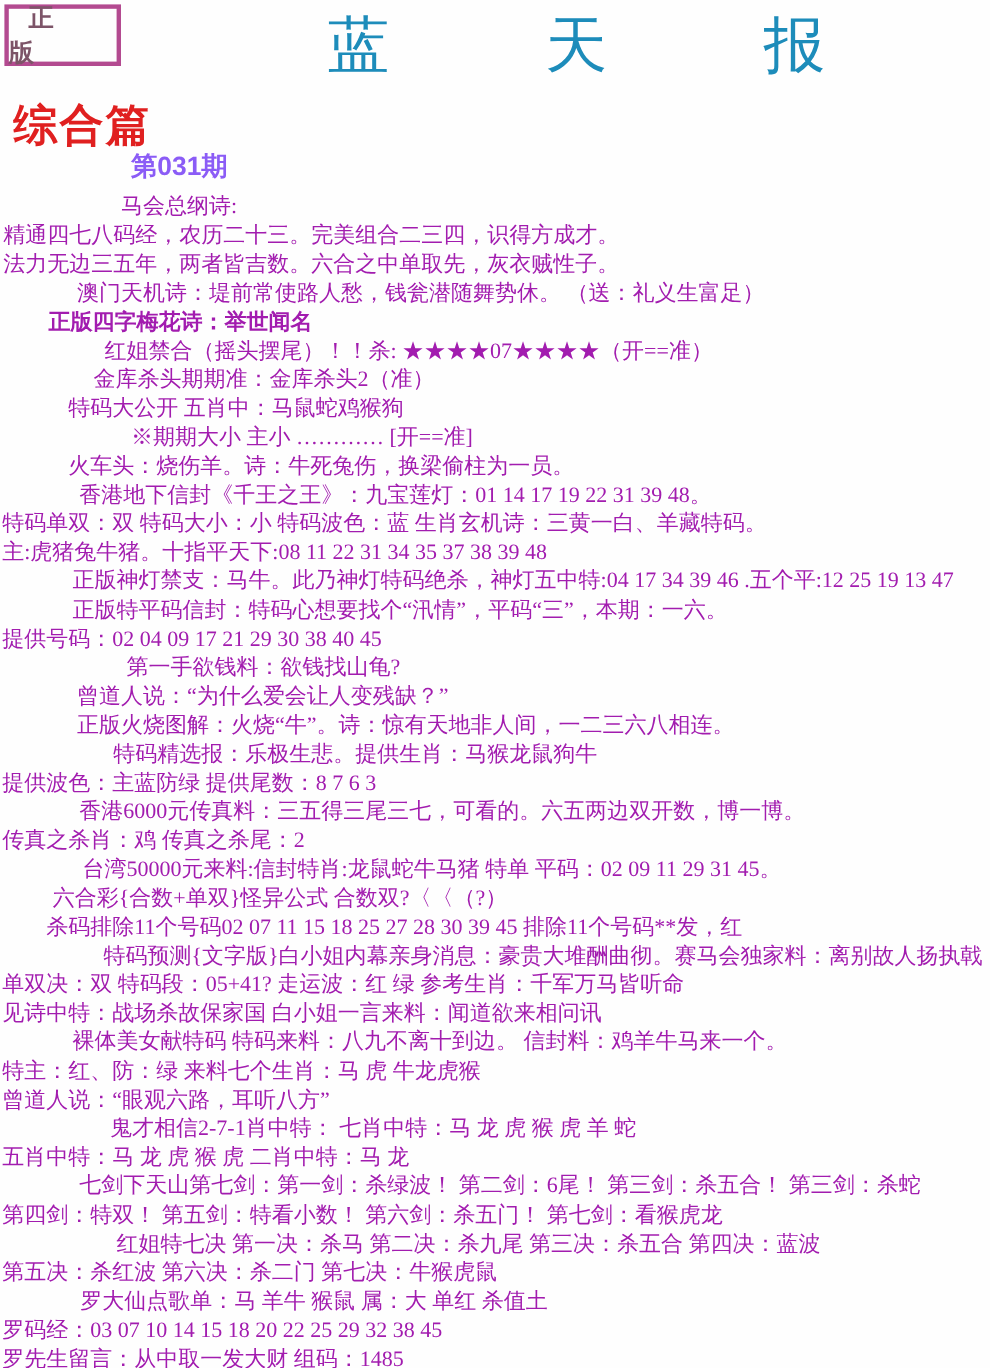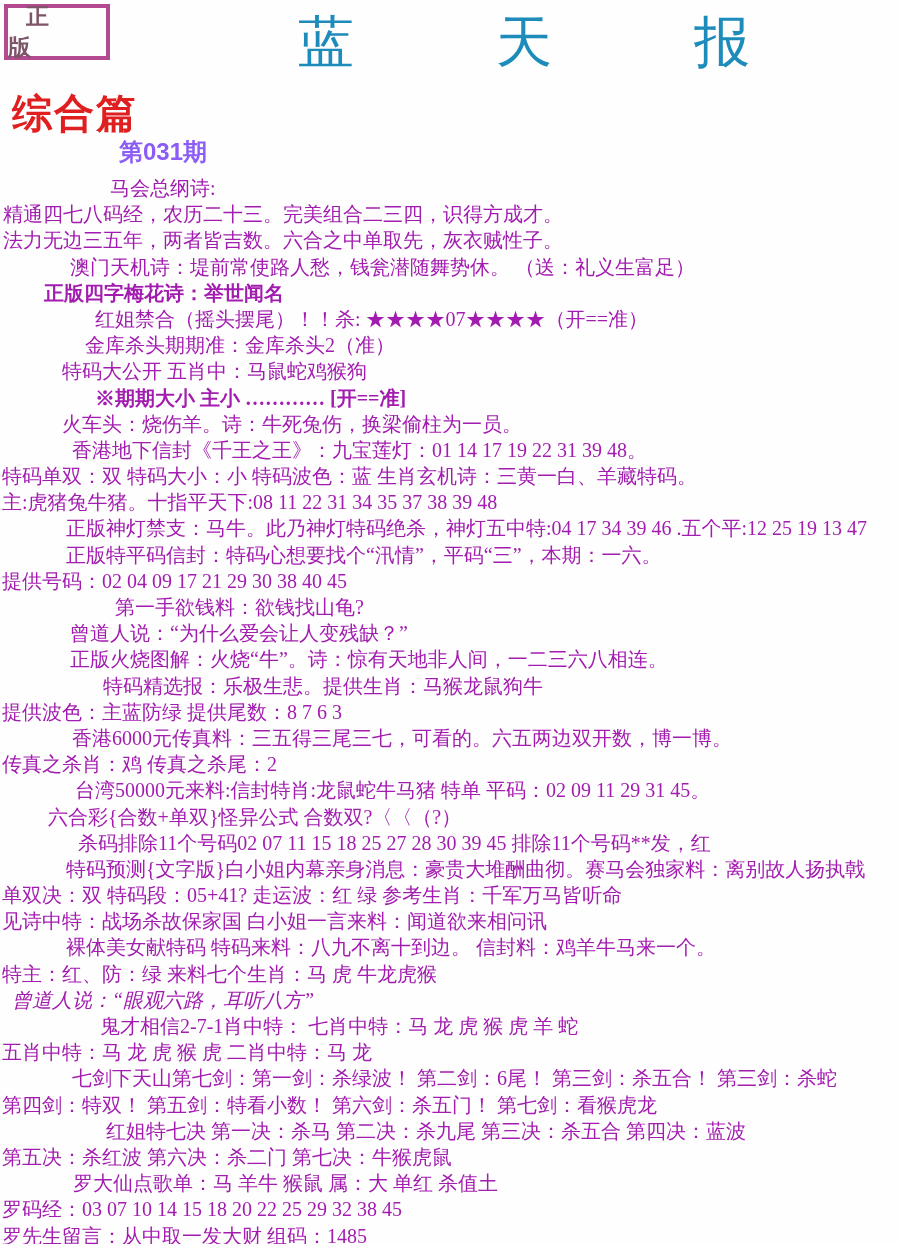--- a/index.html
+++ b/index.html
@@ -86,44 +86,44 @@
 
   <div id="content">
       <div class="line" style="padding-left: 110px;">马会总纲诗:</div>
       <div class="line" style="padding-left: 3px;">精通四七八码经，农历二十三。完美组合二三四，识得方成才。</div>
       <div class="line" style="padding-left: 3px;">法力无边三五年，两者皆吉数。六合之中单取先，灰衣贼性子。</div>
       <div class="line" style="padding-left: 70px;">澳门天机诗：堤前常使路人愁，钱瓮潜随舞势休。 （送：礼义生富足）</div>
       <div class="line" style="padding-left: 44px; font-weight: bold;">正版四字梅花诗：举世闻名</div>
       <div class="line" style="padding-left: 95px;">红姐禁合（摇头摆尾）！！杀: ★★★★07★★★★（开==准）</div>
       <div class="line" style="padding-left: 85px;">金库杀头期期准：金库杀头2（准）</div>
       <div class="line" style="padding-left: 62px;">特码大公开 五肖中：马鼠蛇鸡猴狗</div>
-      <div class="line" style="padding-left: 95px; font-weight: bold;">※期期大小  主小   …………  [开==准]</div>
+      <div class="line" style="padding-left: 119px;">※期期大小  主小   …………  [开==准]</div>
       <div class="line" style="padding-left: 62px;">火车头：烧伤羊。诗：牛死兔伤，换梁偷柱为一员。</div>
       <div class="line" style="padding-left: 72px;">香港地下信封《千王之王》：九宝莲灯：01 14 17 19 22 31 39 48。</div>
       <div class="line" style="padding-left: 2px;">特码单双：双 特码大小：小 特码波色：蓝 生肖玄机诗：三黄一白、羊藏特码。</div>
       <div class="line" style="padding-left: 2px;">主:虎猪兔牛猪。十指平天下:08 11 22 31 34 35 37 38 39 48</div>
       <div class="line" style="padding-left: 66px;">正版神灯禁支：马牛。此乃神灯特码绝杀，神灯五中特:04 17 34 39 46 .五个平:12 25 19 13 47</div>
       <div class="line" style="padding-left: 66px;">正版特平码信封：特码心想要找个“汛情”，平码“三”，本期：一六。</div>
       <div class="line" style="padding-left: 2px;">提供号码：02 04 09 17 21 29 30 38 40 45</div>
       <div class="line" style="padding-left: 115px;">第一手欲钱料：欲钱找山龟?</div>
       <div class="line" style="padding-left: 70px;">曾道人说：“为什么爱会让人变残缺？”</div>
       <div class="line" style="padding-left: 70px;">正版火烧图解：火烧“牛”。诗：惊有天地非人间，一二三六八相连。</div>
       <div class="line" style="padding-left: 103px;">特码精选报：乐极生悲。提供生肖：马猴龙鼠狗牛</div>
       <div class="line" style="padding-left: 2px;">提供波色：主蓝防绿 提供尾数：8 7 6 3</div>
       <div class="line" style="padding-left: 72px;">香港6000元传真料：三五得三尾三七，可看的。六五两边双开数，博一博。</div>
       <div class="line" style="padding-left: 2px;">传真之杀肖：鸡 传真之杀尾：2</div>
       <div class="line" style="padding-left: 75px;">台湾50000元来料:信封特肖:龙鼠蛇牛马猪  特单 平码：02 09 11 29 31 45。</div>
       <div class="line" style="padding-left: 48px;">六合彩{合数+单双}怪异公式 合数双?〈〈（?）</div>
-      <div class="line" style="padding-left: 78px;">杀码排除11个号码02 07 11 15 18 25 27 28 30 39 45  排除11个号码**发，红</div>
-      <div class="line" style="padding-left: 66px;">特码预测{文字版}白小姐内幕亲身消息：豪贵大堆酬曲彻。赛马会独家料：离别故人扬执戟</div>
+      <div class="line" style="padding-left: 42px;">杀码排除11个号码02 07 11 15 18 25 27 28 30 39 45  排除11个号码**发，红</div>
+      <div class="line" style="padding-left: 94px;">特码预测{文字版}白小姐内幕亲身消息：豪贵大堆酬曲彻。赛马会独家料：离别故人扬执戟</div>
       <div class="line" style="padding-left: 2px;">单双决：双 特码段：05+41? 走运波：红 绿 参考生肖：千军万马皆听命</div>
       <div class="line" style="padding-left: 2px;">见诗中特：战场杀故保家国 白小姐一言来料：闻道欲来相问讯</div>
       <div class="line" style="padding-left: 66px;">裸体美女献特码 特码来料：八九不离十到边。 信封料：鸡羊牛马来一个。</div>
       <div class="line" style="padding-left: 2px;">特主：红、防：绿 来料七个生肖：马 虎 牛龙虎猴</div>
-      <div class="line" style="padding-left: 12px; font-style: italic;">曾道人说：“眼观六路，耳听八方”</div>
+      <div class="line" style="padding-left: 2px;">曾道人说：“眼观六路，耳听八方”</div>
       <div class="line" style="padding-left: 100px;">鬼才相信2-7-1肖中特： 七肖中特：马 龙 虎 猴 虎 羊 蛇</div>
       <div class="line" style="padding-left: 2px;">五肖中特：马 龙 虎 猴 虎  二肖中特：马 龙</div>
       <div class="line" style="padding-left: 72px;">七剑下天山第七剑：第一剑：杀绿波！ 第二剑：6尾！ 第三剑：杀五合！ 第三剑：杀蛇</div>
       <div class="line" style="padding-left: 2px;">第四剑：特双！ 第五剑：特看小数！ 第六剑：杀五门！ 第七剑：看猴虎龙</div>
       <div class="line" style="padding-left: 106px;">红姐特七决 第一决：杀马   第二决：杀九尾   第三决：杀五合   第四决：蓝波</div>
       <div class="line" style="padding-left: 2px;">第五决：杀红波  第六决：杀二门 第七决：牛猴虎鼠</div>
       <div class="line" style="padding-left: 73px;">罗大仙点歌单：马 羊牛 猴鼠  属：大 单红 杀值土</div>
       <div class="line" style="padding-left: 2px;">罗码经：03 07 10 14 15 18 20 22 25 29 32 38 45</div>
       <div class="line" style="padding-left: 2px;">罗先生留言：从中取一发大财 组码：1485</div>
     </div>

